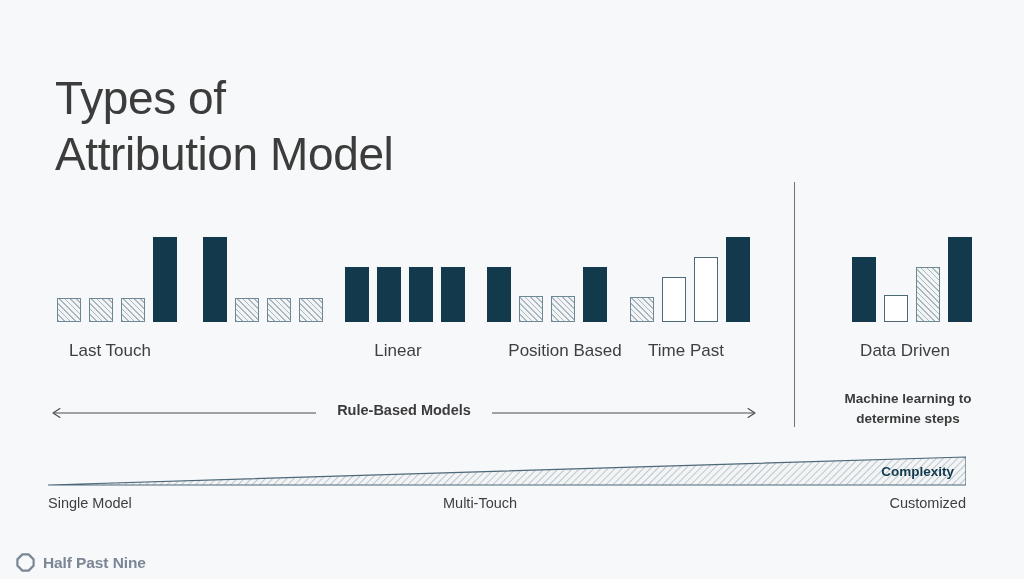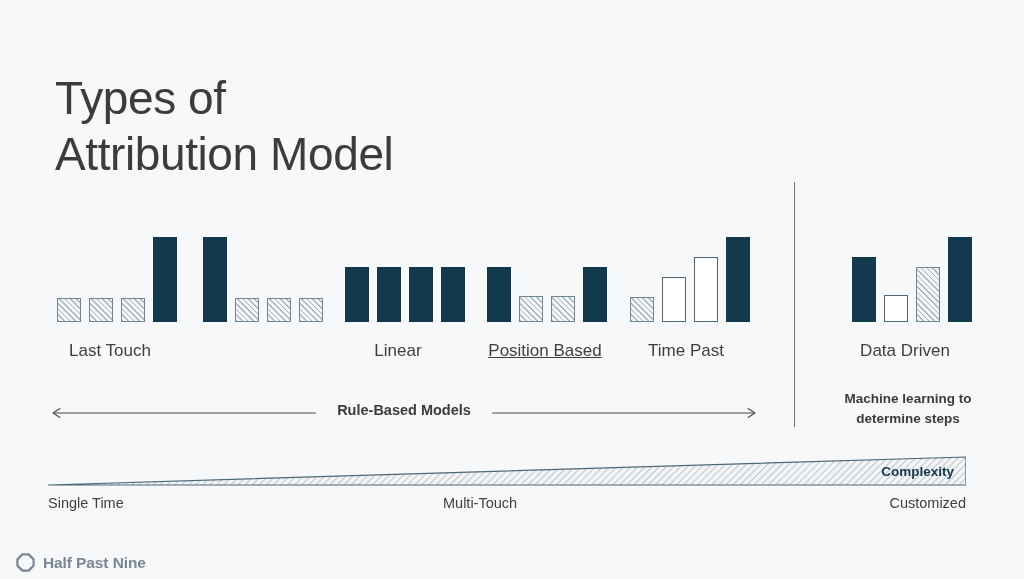--- a/index.html
+++ b/index.html
@@ -203,21 +203,21 @@
         <div class="bar solid" style="left: 64px; width: 24px; height: 55px;"></div>
         <div class="bar solid" style="left: 96px; width: 24px; height: 55px;"></div>
       </div>
       <div class="model-label" style="left: 278px; width: 240px;">Linear</div>
       <div class="bars" style="left: 487px; top: 210px; width: 120px;">
         <div class="bar solid" style="left: 0px; width: 24px; height: 55px;"></div>
         <div class="bar hatch" style="left: 32px; width: 24px; height: 26px;"></div>
         <div class="bar hatch" style="left: 64px; width: 24px; height: 26px;"></div>
         <div class="bar solid" style="left: 96px; width: 24px; height: 55px;"></div>
       </div>
-      <div class="model-label" style="left: 425px; width: 240px; text-decoration: underline;">Position Based</div>
+      <div class="model-label" style="left: 445px; width: 240px;">Position Based</div>
       <div class="bars" style="left: 630px; top: 210px; width: 120px;">
         <div class="bar hatch" style="left: 0px; width: 24px; height: 25px;"></div>
         <div class="bar outline" style="left: 32px; width: 24px; height: 45px;"></div>
         <div class="bar outline" style="left: 64px; width: 24px; height: 65px;"></div>
         <div class="bar solid" style="left: 96px; width: 24px; height: 85px;"></div>
       </div>
       <div class="model-label" style="left: 566px; width: 240px;">Time Past</div>
       <div class="bars" style="left: 852px; top: 210px; width: 120px;">
         <div class="bar solid" style="left: 0px; width: 24px; height: 65px;"></div>
         <div class="bar outline" style="left: 32px; width: 24px; height: 27px;"></div>
@@ -248,21 +248,21 @@
         <pattern id="wedgeHatch" width="5" height="5" patternUnits="userSpaceOnUse" patternTransform="rotate(45)">
           <rect width="5" height="5" fill="#f2f4f5"></rect>
           <line x1="0" y1="0" x2="0" y2="5" stroke="#8a9aa4" stroke-width="1"></line>
         </pattern>
       </defs>
       <polygon points="0,30 918,2 918,30" fill="url(#wedgeHatch)" stroke="#4d6878" stroke-width="1.2" stroke-linejoin="miter"></polygon>
     </svg>
     <div id="complexity-label">Complexity</div>
   </div>
 
-  <div id="scale-left" class="scale-label">Single Time</div>
+  <div id="scale-left" class="scale-label">Single Model</div>
   <div id="scale-mid" class="scale-label">Multi-Touch</div>
   <div id="scale-right" class="scale-label">Customized</div>
 
   <div id="footer-logo">
     <svg id="logo-mark" width="19" height="19" viewBox="0 0 19 19" xmlns="http://www.w3.org/2000/svg">
       <path d="M6.4 1.4 H12.6 L17.6 6.4 V12.6 L12.6 17.6 H6.4 L1.4 12.6 V6.4 Z" fill="none" stroke="#7a8694" stroke-width="2.2" stroke-linejoin="round"></path>
     </svg>
     <span id="logo-text">Half Past Nine</span>
   </div>
 

